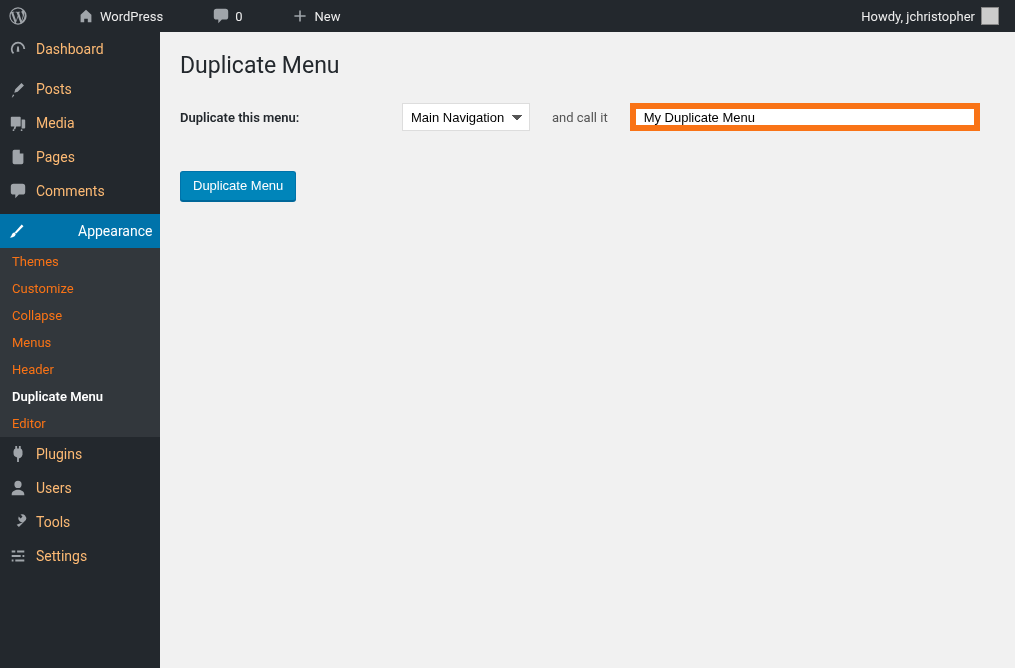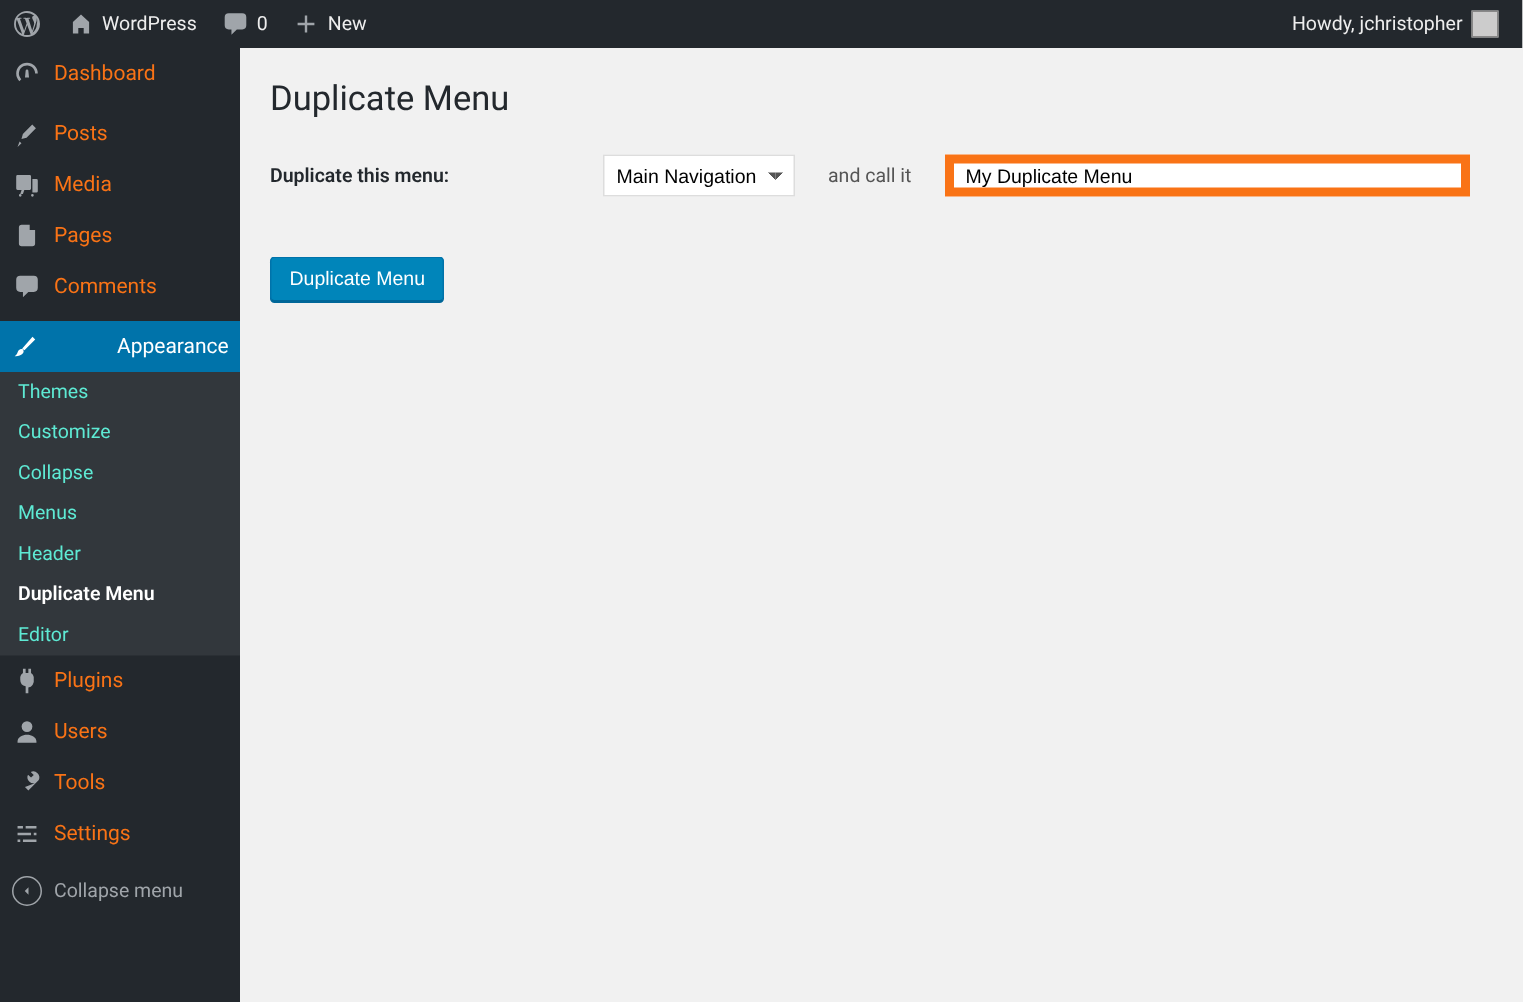--- a/index.html
+++ b/index.html
@@ -15,21 +15,21 @@
 
   
   .adminbar {
     height: 32px;
     background: #23282d;
     color: #eee;
     display: flex;
     align-items: center;
     font-size: 13px;
   }
-  .adminbar-left { display: flex; align-items: center; }
+  .adminbar-left { display: flex; align-items: center; gap: 32px; }
   .adminbar-right { margin-left: auto; display: flex; align-items: center; padding-right: 8px; justify-content: flex-end; }
   .adminbar-item {
     display: flex;
     align-items: center;
     padding: 0 8px;
     height: 32px;
     color: #eee;
     cursor: pointer;
   }
   .adminbar-item .ab-icon { display:inline-flex; align-items:center; justify-content:center; width:20px; height:20px; color:#a0a5aa; }
@@ -47,21 +47,21 @@
     background: #23282d;
     color: #eee;
     display:flex;
     flex-direction:column;
   }
   .menu-item {
     display:flex;
     align-items:center;
     padding: 8px 8px 8px 8px;
     height: 34px;
-    color: #f97316;
+    color: #fdba74;
     cursor:pointer;
     position:relative;
   }
   .menu-item.top + .menu-item.top { }
   .menu-item .mi-icon {
     width: 20px; height:20px; display:inline-flex; align-items:center; justify-content:center;
     color:#a0a5aa;
   }
   .menu-item .mi-label { margin-left: 8px; font-size:14px; font-weight:400; }
   .menu-item.active {
@@ -77,21 +77,21 @@
     top:50%;
     margin-top:-8px;
     border:8px solid transparent;
     border-right-color:#f1f1f1;
   }
   .submenu {
     background:#32373c;
   }
   .submenu-item {
     padding: 6px 12px;
-    color:#5eead4;
+    color:#f97316;
     font-size:13px;
     cursor:pointer;
     height:27px;
     display:flex;
     align-items:center;
   }
   .submenu-item.current {
     color:#fff;
     font-weight:600;
   }
@@ -323,28 +323,20 @@
 
     <div class="menu-item top">
       <span class="mi-icon">
         <svg width="18" height="18" viewBox="0 0 20 20" fill="currentColor">
             <path d="M3 4h4v2H3Zm6 0h8v2H9ZM3 9h10v2H3Zm12 0h2v2h-2ZM3 14h2v2H3Zm4 0h10v2H7Z"></path>
           </svg>
       </span>
       <span class="mi-label">Settings</span>
     </div>
 
-    <div class="collapse-item">
-      <span class="mi-icon">
-        <svg width="10" height="10" viewBox="0 0 20 20" fill="currentColor">
-            <path d="M12 5 7 10l5 5Z"></path>
-          </svg>
-      </span>
-      <span class="mi-label">Collapse menu</span>
-    </div>
 
   </div>
 
   <div class="content">
     <h1 class="page-title">Duplicate Menu</h1>
 
     <div class="form-row">
       <label class="strong">Duplicate this menu:</label>
 
       <select class="wp-select">

